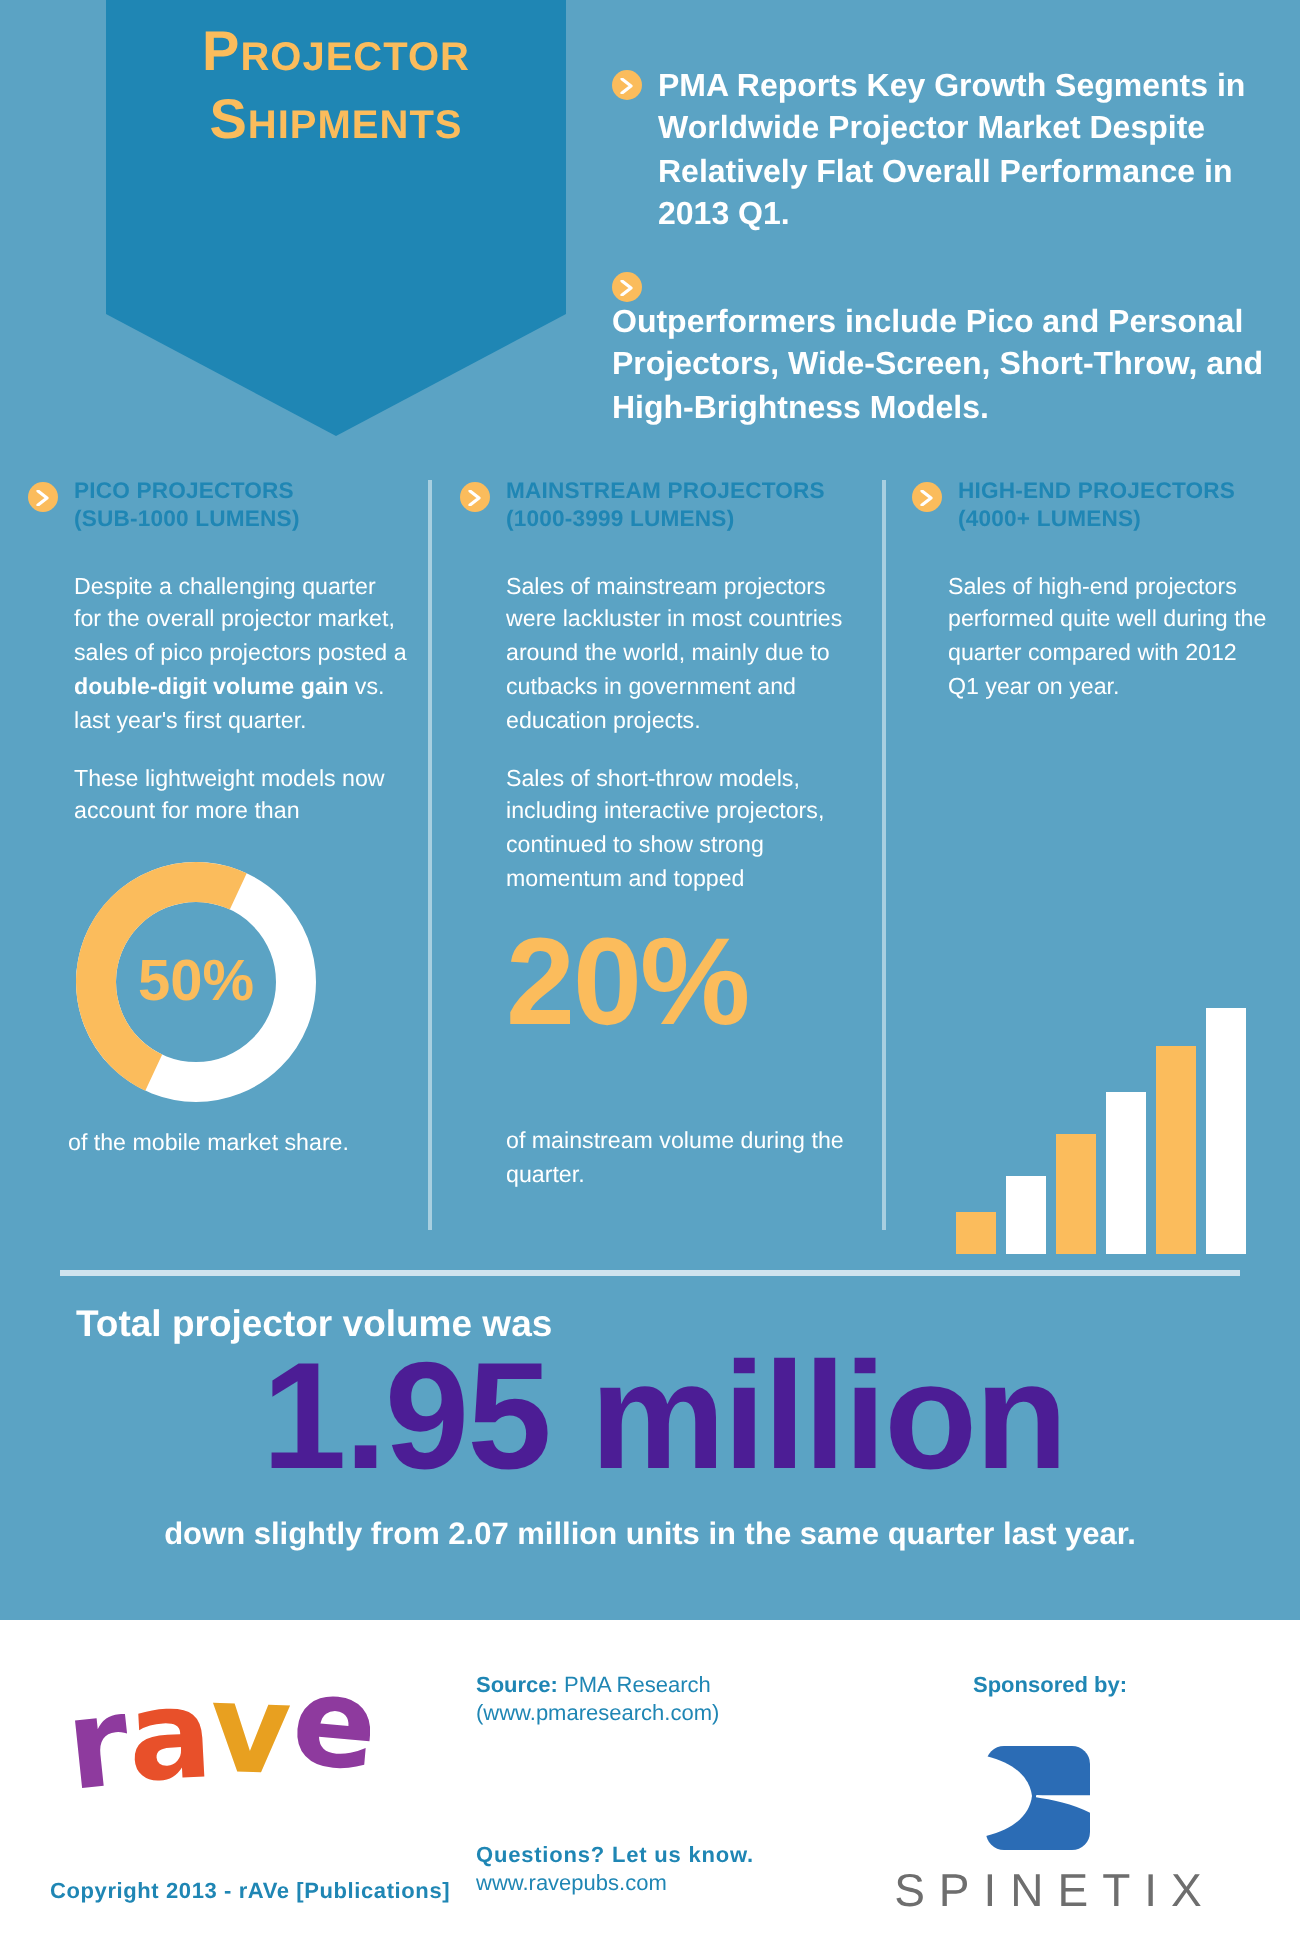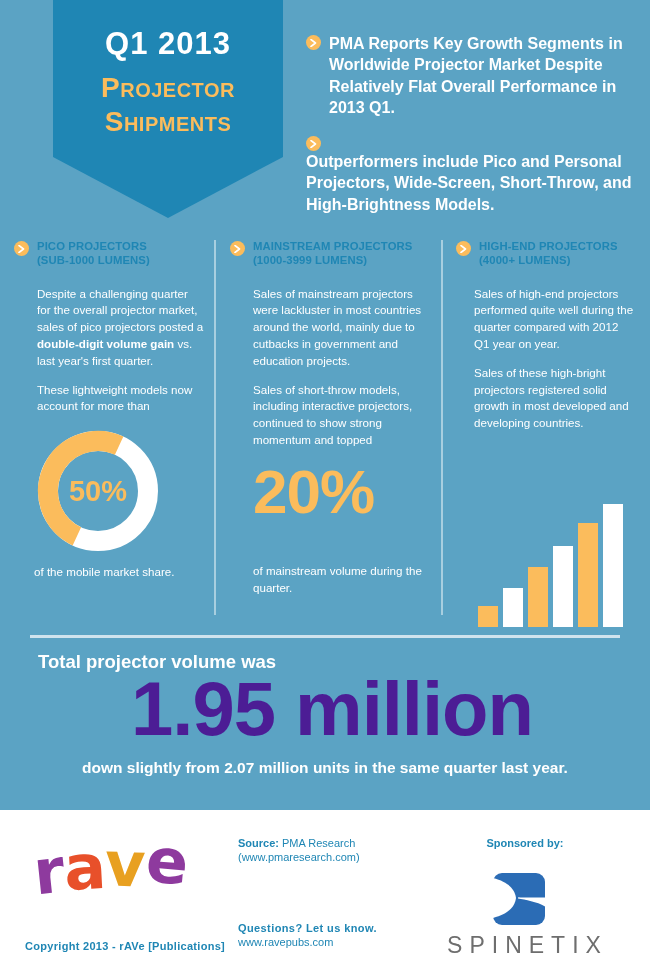--- a/index.html
+++ b/index.html
@@ -158,21 +158,20 @@
   }
 </style>
 </head>
 <body>
 
 <div class="page">
 
   <div class="header">
 
     <div class="pennant">
-      <div class="line1">Q1  2013</div>
       <div class="line2">Projector</div>
       <div class="line3">Shipments</div>
     </div>
 
     <div class="head-bullets">
       <div class="hb-row">
         <span class="bullet-circle">
           <svg width="8" height="8" viewBox="0 0 8 8">
               <path d="M1 0.5 L5.5 4 L1 7.5" stroke="#ffffff" stroke-width="1.6" fill="none" stroke-linecap="round" stroke-linejoin="round"></path>
             </svg>
@@ -251,21 +250,20 @@
               <path d="M1 0.5 L5.5 4 L1 7.5" stroke="#ffffff" stroke-width="1.6" fill="none" stroke-linecap="round" stroke-linejoin="round"></path>
             </svg>
         </span>
         <span class="col-title">
           <span>HIGH-END PROJECTORS</span><br>
           <span>(4000+ LUMENS)</span>
         </span>
       </div>
       <div class="col-body">
         <p>Sales of high-end projectors performed quite well during the quarter compared with 2012 Q1 year on year.</p>
-        <p>Sales of these high-bright projectors registered solid growth in most developed and developing countries.</p>
       </div>
     </div>
 
     <div class="bars" id="bar-chart">
         <div class="bar" style="height: 20.7692px; background: rgb(251, 188, 92);"></div>
         <div class="bar" style="height: 39.4615px; background: rgb(255, 255, 255);"></div>
         <div class="bar" style="height: 60.2308px; background: rgb(251, 188, 92);"></div>
         <div class="bar" style="height: 81px; background: rgb(255, 255, 255);"></div>
         <div class="bar" style="height: 103.846px; background: rgb(251, 188, 92);"></div>
         <div class="bar" style="height: 122.538px; background: rgb(255, 255, 255);"></div>

